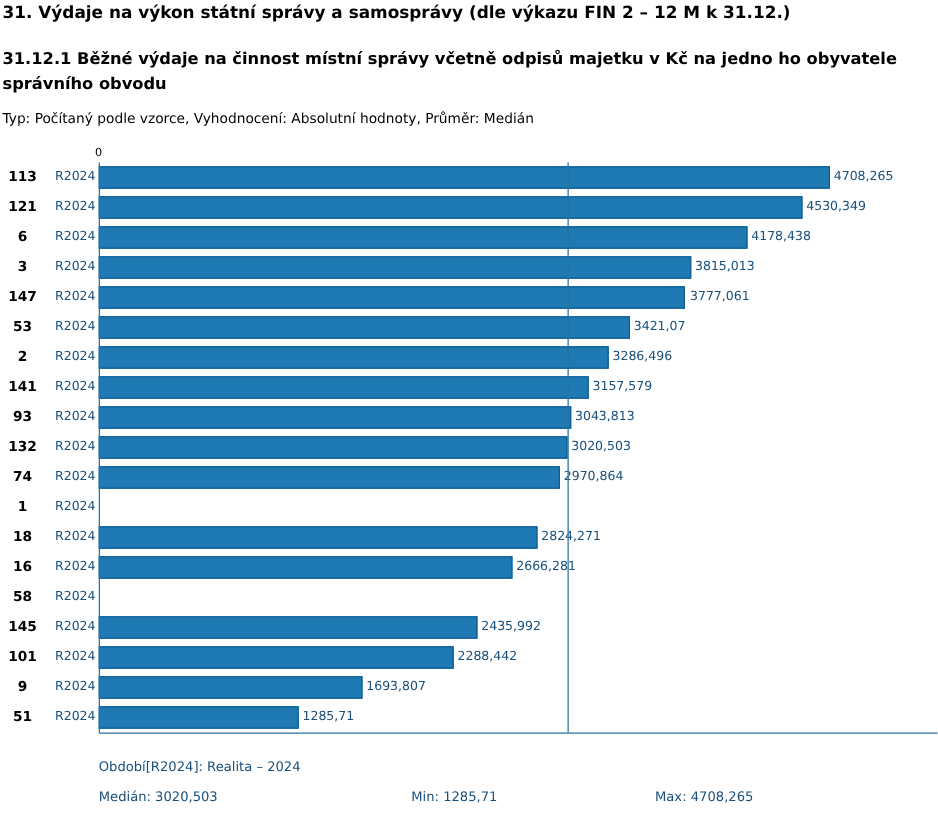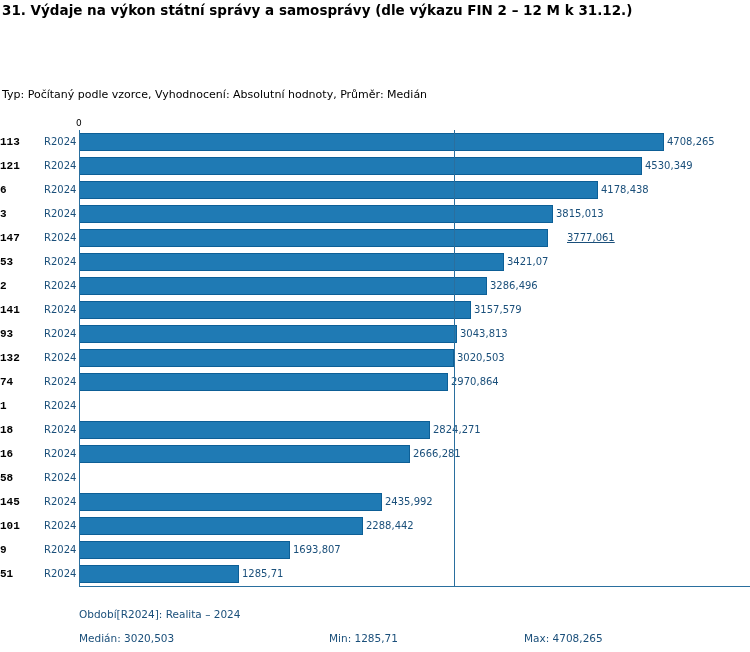--- a/index.html
+++ b/index.html
@@ -77,25 +77,24 @@
     height: 24px;
     width: 750px;
   }
   .row-cat {
     position: absolute;
     left: 0px;
     top: 0px;
     width: 36px;
     height: 24px;
     line-height: 24px;
-    text-align: left;
+    text-align: center;
     font-size: 11px;
     font-weight: bold;
     color: #000;
-    font-family: Liberation Mono, monospace;
   }
   .row-series {
     position: absolute;
     left: 44px;
     top: 0px;
     width: 34px;
     height: 24px;
     line-height: 24px;
     text-align: left;
     font-size: 10px;
@@ -181,20 +180,21 @@
     top: 24px;
     white-space: nowrap;
   }
 </style>
 </head>
 <body>
 
 <div class="page">
 
   <div class="title-main">31. Výdaje na výkon státní správy a samosprávy (dle výkazu FIN 2 – 12 M k 31.12.)</div>
+  <div class="title-sub">31.12.1 Běžné výdaje na činnost místní správy včetně odpisů majetku v Kč na jedno ho obyvatele správního obvodu</div>
   <div class="title-type">Typ: Počítaný podle vzorce, Vyhodnocení: Absolutní hodnoty, Průměr: Medián</div>
 
   <div class="chart-area">
     <div class="axis-zero-label">0</div>
     <div class="plot">
       <div class="rows" id="rows">
           <div class="row">
             <div class="row-cat">113</div>
             <div class="row-series">R2024</div>
             <div class="bar-track">
@@ -224,21 +224,21 @@
             <div class="bar-track">
               <div class="bar" style="width: 474px;"></div>
               <div class="bar-value" style="left: 474px;">3815,013</div>
             </div>
           </div>
           <div class="row">
             <div class="row-cat">147</div>
             <div class="row-series">R2024</div>
             <div class="bar-track">
               <div class="bar" style="width: 469px;"></div>
-              <div class="bar-value" style="left: 485px; text-decoration: underline;">3777,061</div>
+              <div class="bar-value" style="left: 470px;">3777,061</div>
             </div>
           </div>
           <div class="row">
             <div class="row-cat">53</div>
             <div class="row-series">R2024</div>
             <div class="bar-track">
               <div class="bar" style="width: 425px;"></div>
               <div class="bar-value" style="left: 425px;">3421,07</div>
             </div>
           </div>

